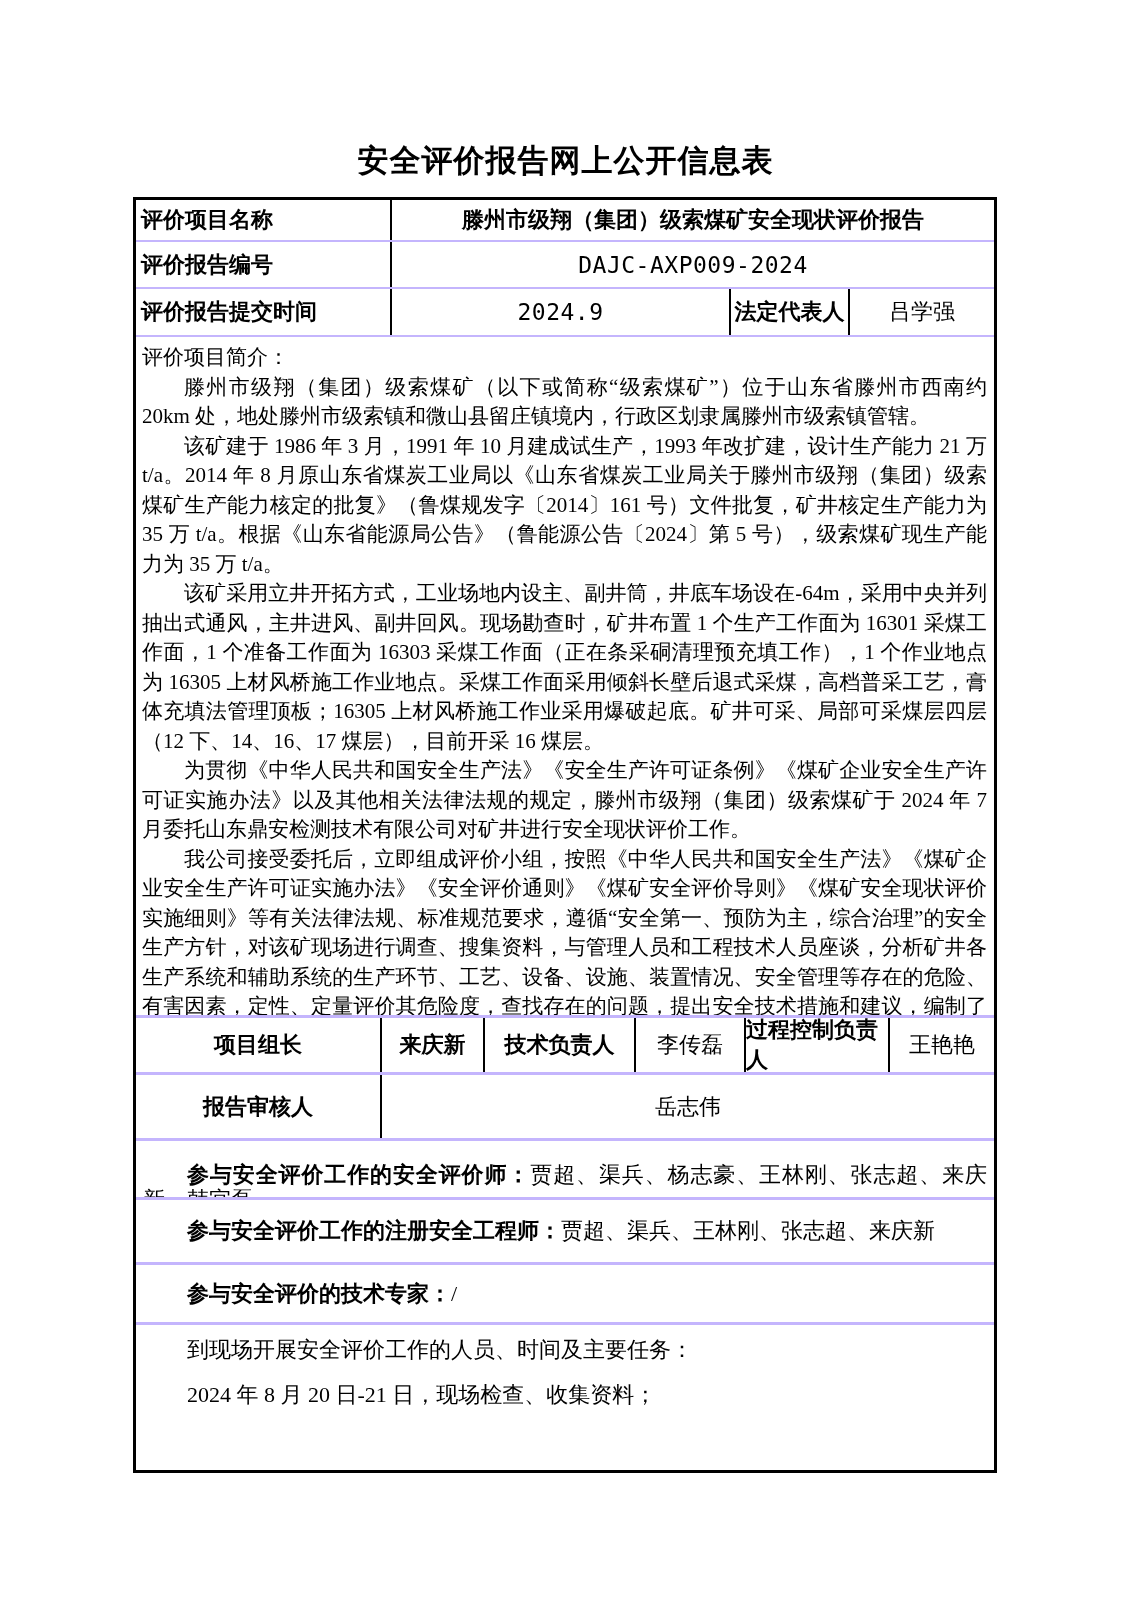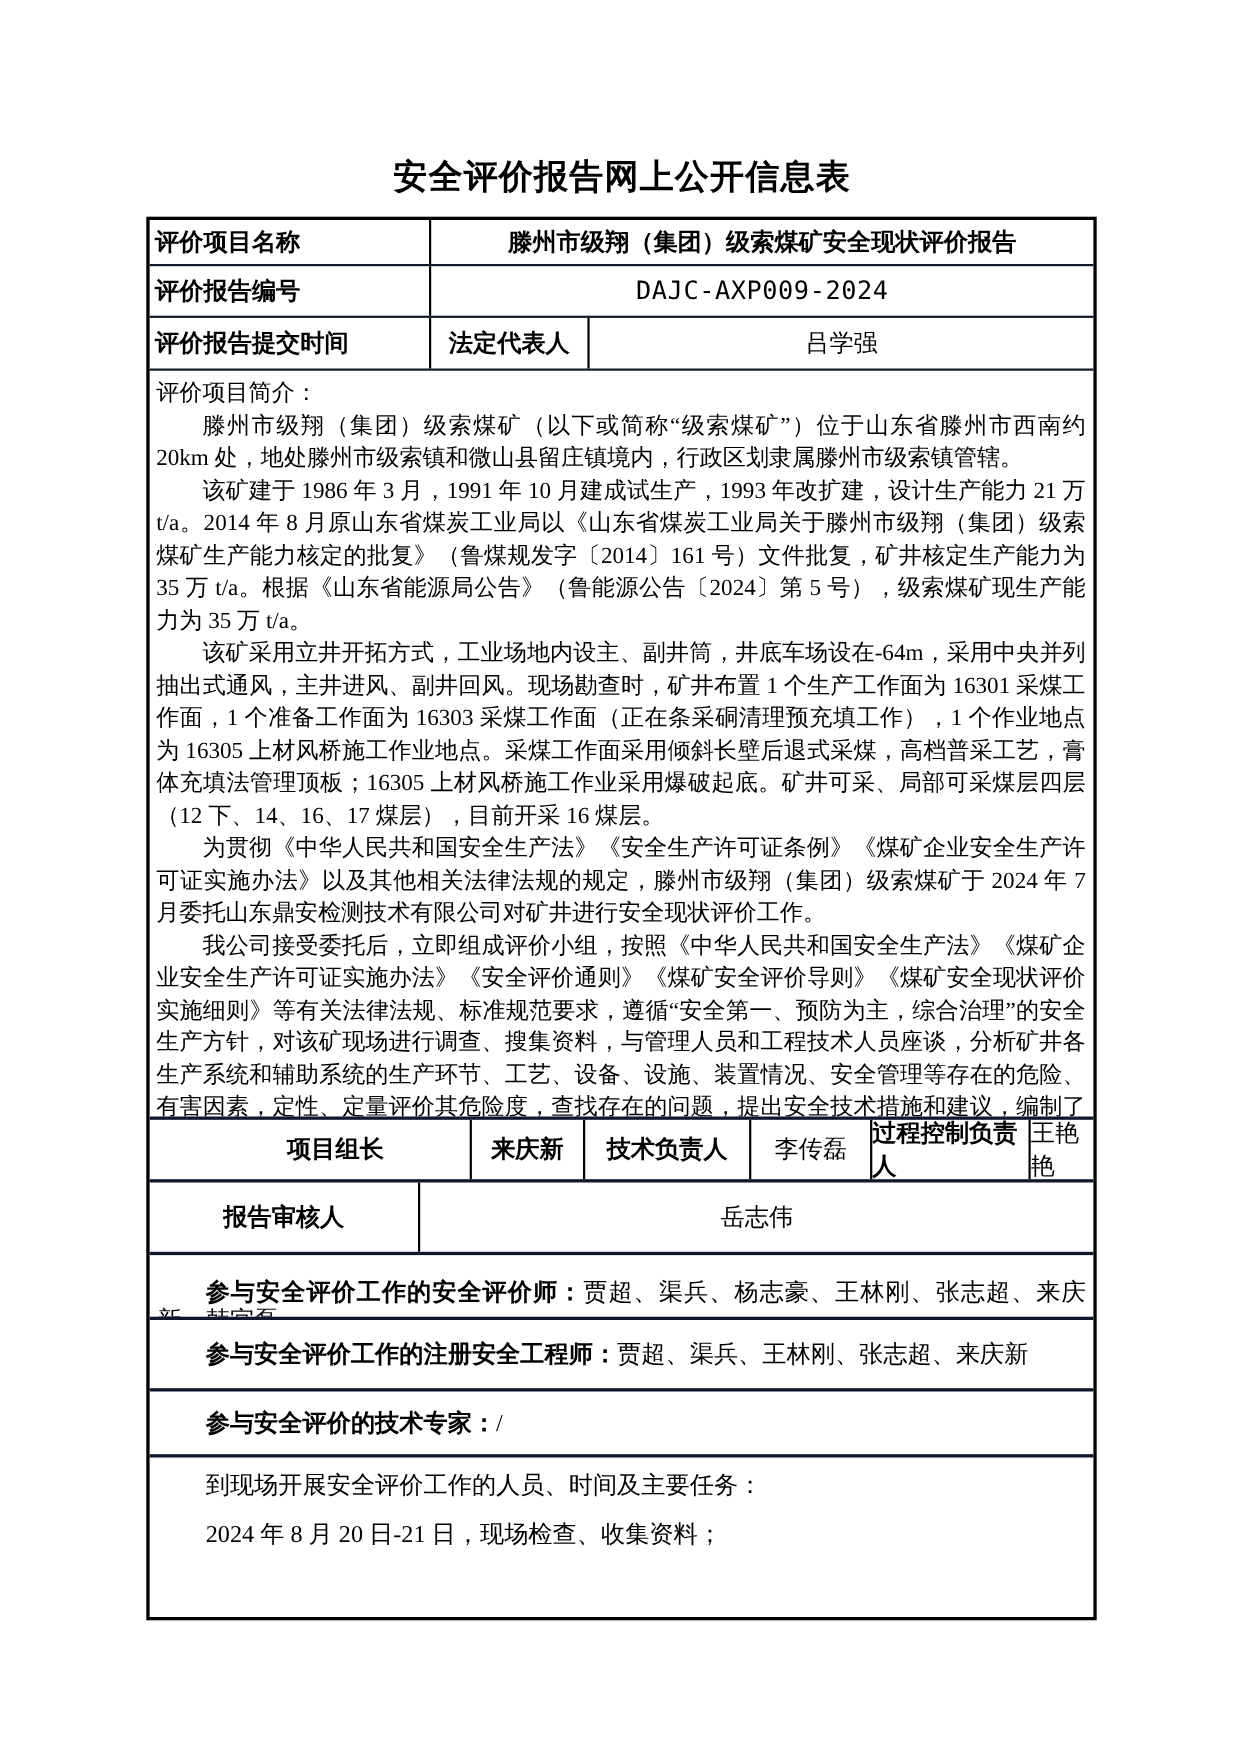--- a/index.html
+++ b/index.html
@@ -11,38 +11,38 @@
   }
   .title {
     position:absolute; top:140px; left:0; width:100%;
     text-align:center; font-size:31px; font-weight:700; letter-spacing:1px;
   }
   .doc-table {
     position:absolute; left:133px; top:197px; width:864px; height:1276px;
     border:3px solid #000; display:flex; flex-direction:column;
     font-size:22px;
   }
-  .row { display:flex; border-bottom:2px solid #0f172a; flex:none; }
+  .row { display:flex; border-bottom:2px solid #c4b5fd; flex:none; }
   .row.thick { border-bottom-width:3px; }
   .row:last-child { border-bottom:none; }
   .cell { border-right:2px solid #000; display:flex; align-items:center; justify-content:center; overflow:hidden; }
   .cell:last-child { border-right:none; }
   .cell.flex1 { flex:1; }
   .bold { font-weight:700; }
   .left { justify-content:flex-start; padding-left:5px; }
 
   .r1 { height:42px; } .r2 { height:47px; } .r3 { height:48px; }
   .r-intro { height:681px; } .r5 { height:57px; } .r6 { height:57px; }
   .r7 { height:66px; } .r8 { height:59px; } .r9 { height:65px; }
   .r10 { height:60px; } .r11 { height:88px; }
 
   .w-label { width:256px; }
   .r3 .w-val { width:339px; }
-  .r3 .w-legal { width:144px; }
-  .r5 .c1 { width:246px;margin-left:47px; } .r5 .c2 { width:103px; } .r5 .c3 { width:151px;text-align:right; }
+  .r3 .w-legal { width:119px; }
+  .r5 .c1 { width:246px; } .r5 .c2 { width:103px; } .r5 .c3 { width:151px;text-align:right; }
   .r5 .c4 { width:110px; } .r5 .c5 { width:144px; }
   .r6 .w-label2, .r7 .w-label2 { width:246px; }
 
   .mono { font-family:"DejaVu Sans Mono",monospace; font-size:23px; letter-spacing:0.5px; }
 
   .intro-cell {
     display:block; width:100%; padding:6px 7px 0 6px;
     font-size:21px; line-height:29.5px; text-align:justify;
   }
   .intro-cell p.para { text-indent:2em; }
@@ -68,20 +68,21 @@
       <div class="cell flex1 bold">滕州市级翔（集团）级索煤矿安全现状评价报告</div>
     </div>
 
     <div class="row r2">
       <div class="cell w-label bold left">评价报告编号</div>
       <div class="cell flex1 mono">DAJC-AXP009-2024</div>
     </div>
 
     <div class="row r3">
       <div class="cell w-label bold left">评价报告提交时间</div>
+      <div class="cell w-val mono">2024.9</div>
       <div class="cell w-legal bold">法定代表人</div>
       <div class="cell flex1">吕学强</div>
     </div>
 
     <div class="row r-intro thick">
       <div class="cell flex1 intro-cell">
         <p>评价项目简介：</p>
         <p class="para">滕州市级翔（集团）级索煤矿（以下或简称“级索煤矿”）位于山东省滕州市西南约 20km 处，地处滕州市级索镇和微山县留庄镇境内，行政区划隶属滕州市级索镇管辖。</p>
         <p class="para">该矿建于 1986 年 3 月，1991 年 10 月建成试生产，1993 年改扩建，设计生产能力 21 万 t/a。2014 年 8 月原山东省煤炭工业局以《山东省煤炭工业局关于滕州市级翔（集团）级索煤矿生产能力核定的批复》（鲁煤规发字〔2014〕161 号）文件批复，矿井核定生产能力为 35 万 t/a。根据《山东省能源局公告》（鲁能源公告〔2024〕第 5 号），级索煤矿现生产能力为 35 万 t/a。</p>
         <p class="para">该矿采用立井开拓方式，工业场地内设主、副井筒，井底车场设在-64m，采用中央并列抽出式通风，主井进风、副井回风。现场勘查时，矿井布置 1 个生产工作面为 16301 采煤工作面，1 个准备工作面为 16303 采煤工作面（正在条采硐清理预充填工作），1 个作业地点为 16305 上材风桥施工作业地点。采煤工作面采用倾斜长壁后退式采煤，高档普采工艺，膏体充填法管理顶板；16305 上材风桥施工作业采用爆破起底。矿井可采、局部可采煤层四层（12 下、14、16、17 煤层），目前开采 16 煤层。</p>

